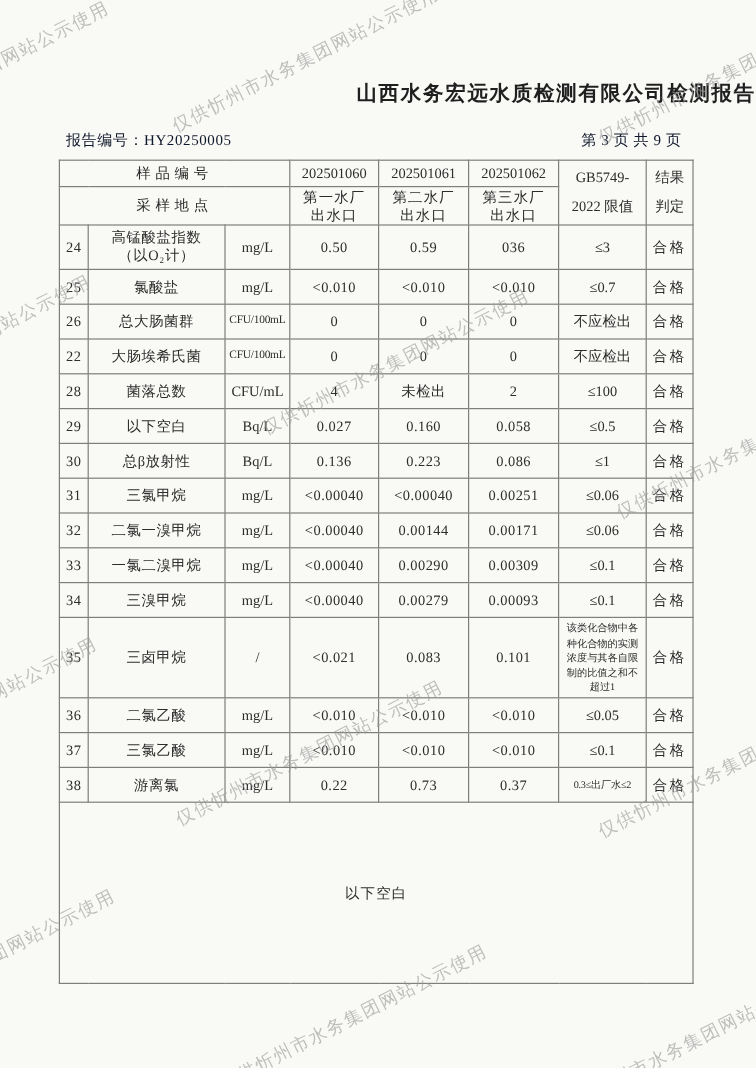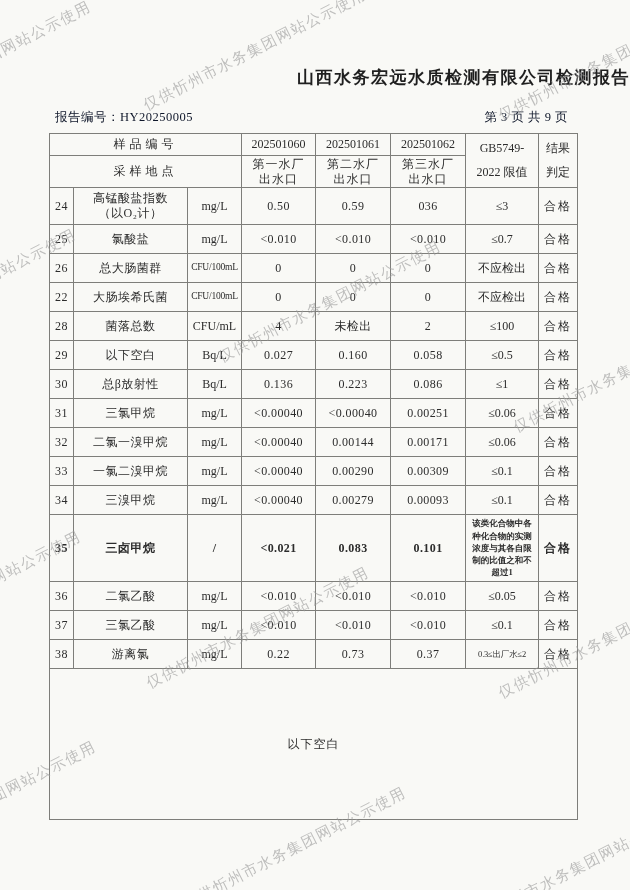--- a/index.html
+++ b/index.html
@@ -31,21 +31,21 @@
     overflow:hidden;
   }
   tr.hr1 th{height:21px;}
   tr.hr2 th{height:31px;}
   .spaced{letter-spacing:4px;}
   .loc-cell{letter-spacing:1px;font-size:12px;}
   .loc-cell span{display:block;text-align:center;}
   .stack2 span{display:block;line-height:1.95;}
   tbody td{height:28px;}
   tr.tall td{height:36px;}
-  tr.big td{height:62px;font-weight:bold;}
+  tr.big td{height:62px;}
   .name-cell{text-align:left;padding-left:8px;letter-spacing:0.5px;}
   .name-cell .name2{display:block;}
   .num-cell{font-size:12.5px;letter-spacing:0.4px;}
   .unit-cell{font-size:11.5px;}
   .unit-cell.u-small{font-size:9.5px;letter-spacing:-0.2px;font-family:Liberation Serif, serif;}
   .limit-cell{font-size:12px;}
   .limit-cell.compact{font-size:8.5px;letter-spacing:-0.2px;white-space:nowrap;text-align:center;}
   .limit-cell.tiny{font-size:8.5px;line-height:1.45;padding:2px 4px;text-align:center;}
   .result-cell{letter-spacing:2px;}
   .blank-cell{

